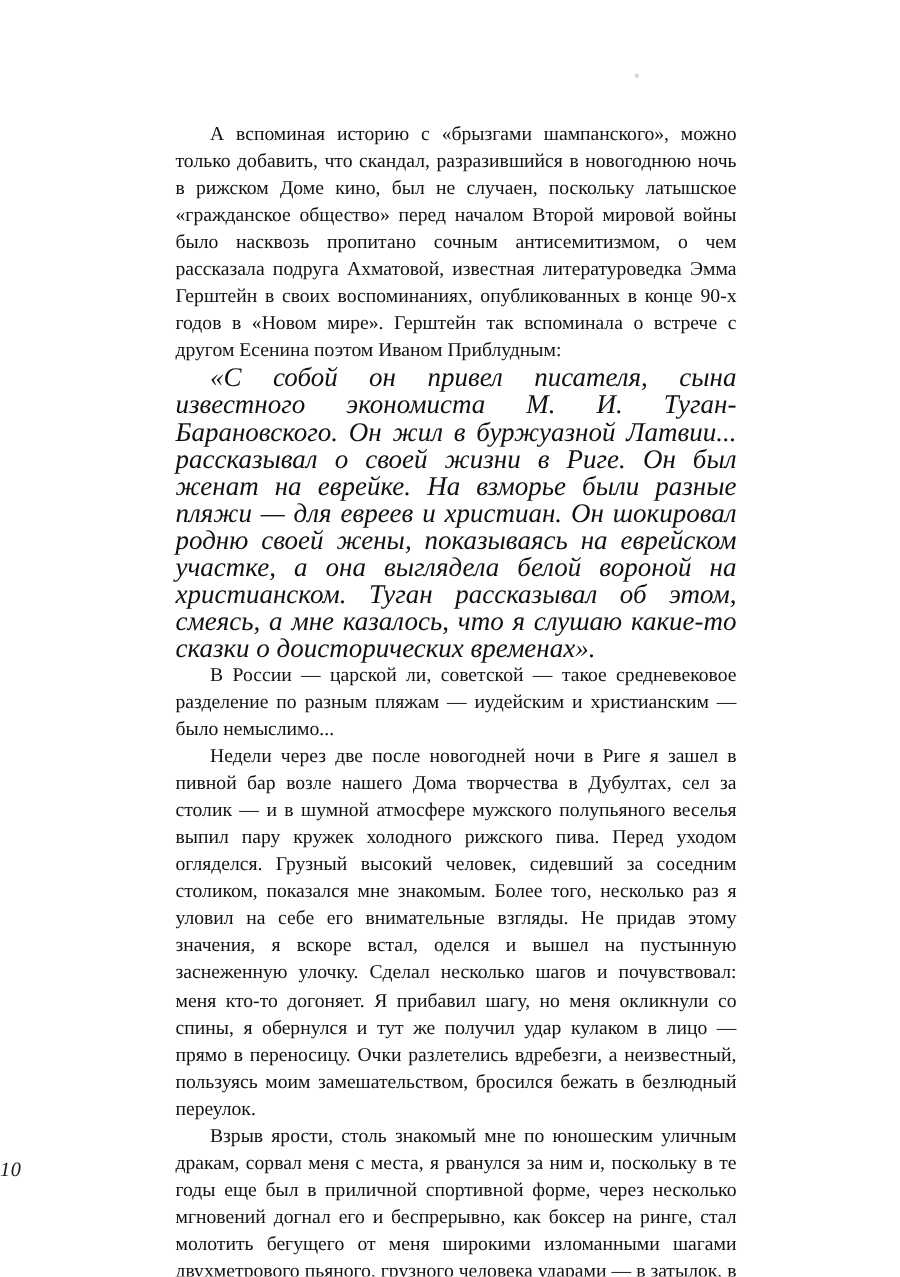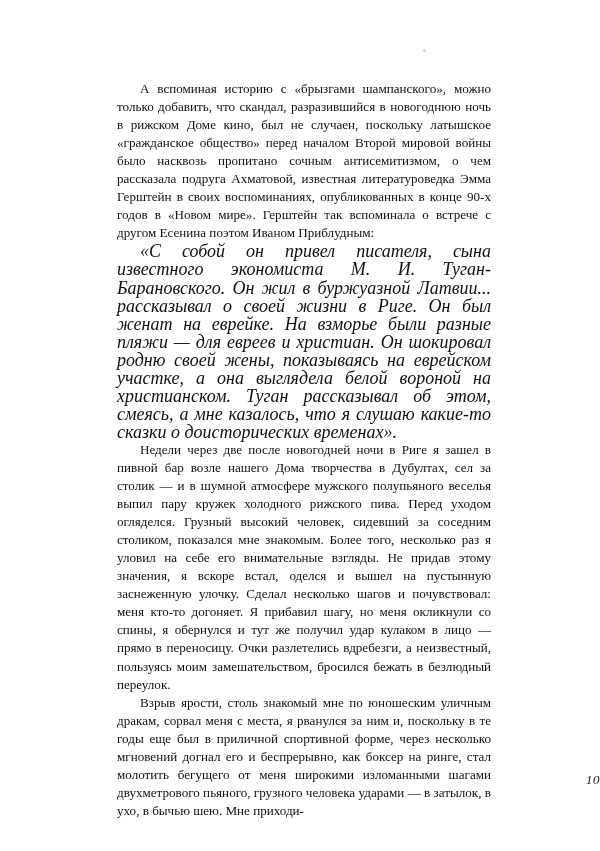--- a/index.html
+++ b/index.html
@@ -59,40 +59,41 @@
     font-style: italic;
     font-size: 18px;
     line-height: 18.05px;
   }
 
   .page-number {
     position: absolute;
     left: 0;
     top: 772px;
     width: 600px;
-    text-align: right;
+    text-align: left;
     font-style: italic;
     font-size: 13.5px;
     color: #1a1a1a;
     letter-spacing: 0.4px;
   }
 </style>
 </head>
 <body>
 
 <div class="page">
 
   <div class="scan-speck"></div>
 
   <div class="text-block">
 
     <p>А вспоминая историю с «брызгами шампанского», можно только добавить, что скандал, разразившийся в новогоднюю ночь в рижском Доме кино, был не случаен, поскольку латышское «гражданское общество» перед началом Второй мировой войны было насквозь пропитано сочным антисемитизмом, о чем рассказала подруга Ахматовой, известная литературовед­ка Эмма Герштейн в своих воспоминаниях, опубликованных в конце 90-х годов в «Новом мире». Герштейн так вспоминала о встрече с другом Есенина поэтом Иваном Приблудным:</p>
 
     <p class="quote">«С собой он привел писателя, сына известного экономиста М. И. Туган-Барановского. Он жил в буржуазной Латвии... рассказывал о своей жизни в Риге. Он был женат на еврейке. На взморье были разные пляжи — для евреев и христиан. Он шокировал родню своей жены, показываясь на еврейском участке, а она выглядела белой вороной на христианском. Туган рассказывал об этом, смеясь, а мне казалось, что я слушаю какие-то сказки о доисторических временах».</p>
 
+    <p>В России — царской ли, советской — такое средневековое разделение по разным пляжам — иудейским и христианским — было немыслимо...</p>
 
     <p>Недели через две после новогодней ночи в Риге я зашел в пивной бар возле нашего Дома творчества в Дубултах, сел за столик — и в шумной атмосфере мужского полупьяного веселья выпил пару кружек холодного рижского пива. Перед уходом огляделся. Грузный высокий человек, сидевший за соседним столиком, показался мне знакомым. Более того, несколько раз я уловил на себе его внимательные взгляды. Не придав этому значения, я вскоре встал, оделся и вышел на пустынную заснеженную улочку. Сделал несколько шагов и почувствовал: меня кто-то догоняет. Я прибавил шагу, но меня окликнули со спины, я обернулся и тут же получил удар кулаком в лицо — прямо в переносицу. Очки разлетелись вдребезги, а неизвестный, пользуясь моим замешательством, бросился бежать в безлюдный переулок.</p>
 
     <p>Взрыв ярости, столь знакомый мне по юношеским уличным дракам, сорвал меня с места, я рванулся за ним и, поскольку в те годы еще был в приличной спортивной форме, через несколько мгновений догнал его и беспрерывно, как боксер на ринге, стал молотить бегущего от меня широкими изломанными шагами двухметрового пьяного, грузного человека ударами — в затылок, в ухо, в бычью шею. Мне приходи-</p>
 
   </div>
 
   <div class="page-number">10</div>
 
 </div>

